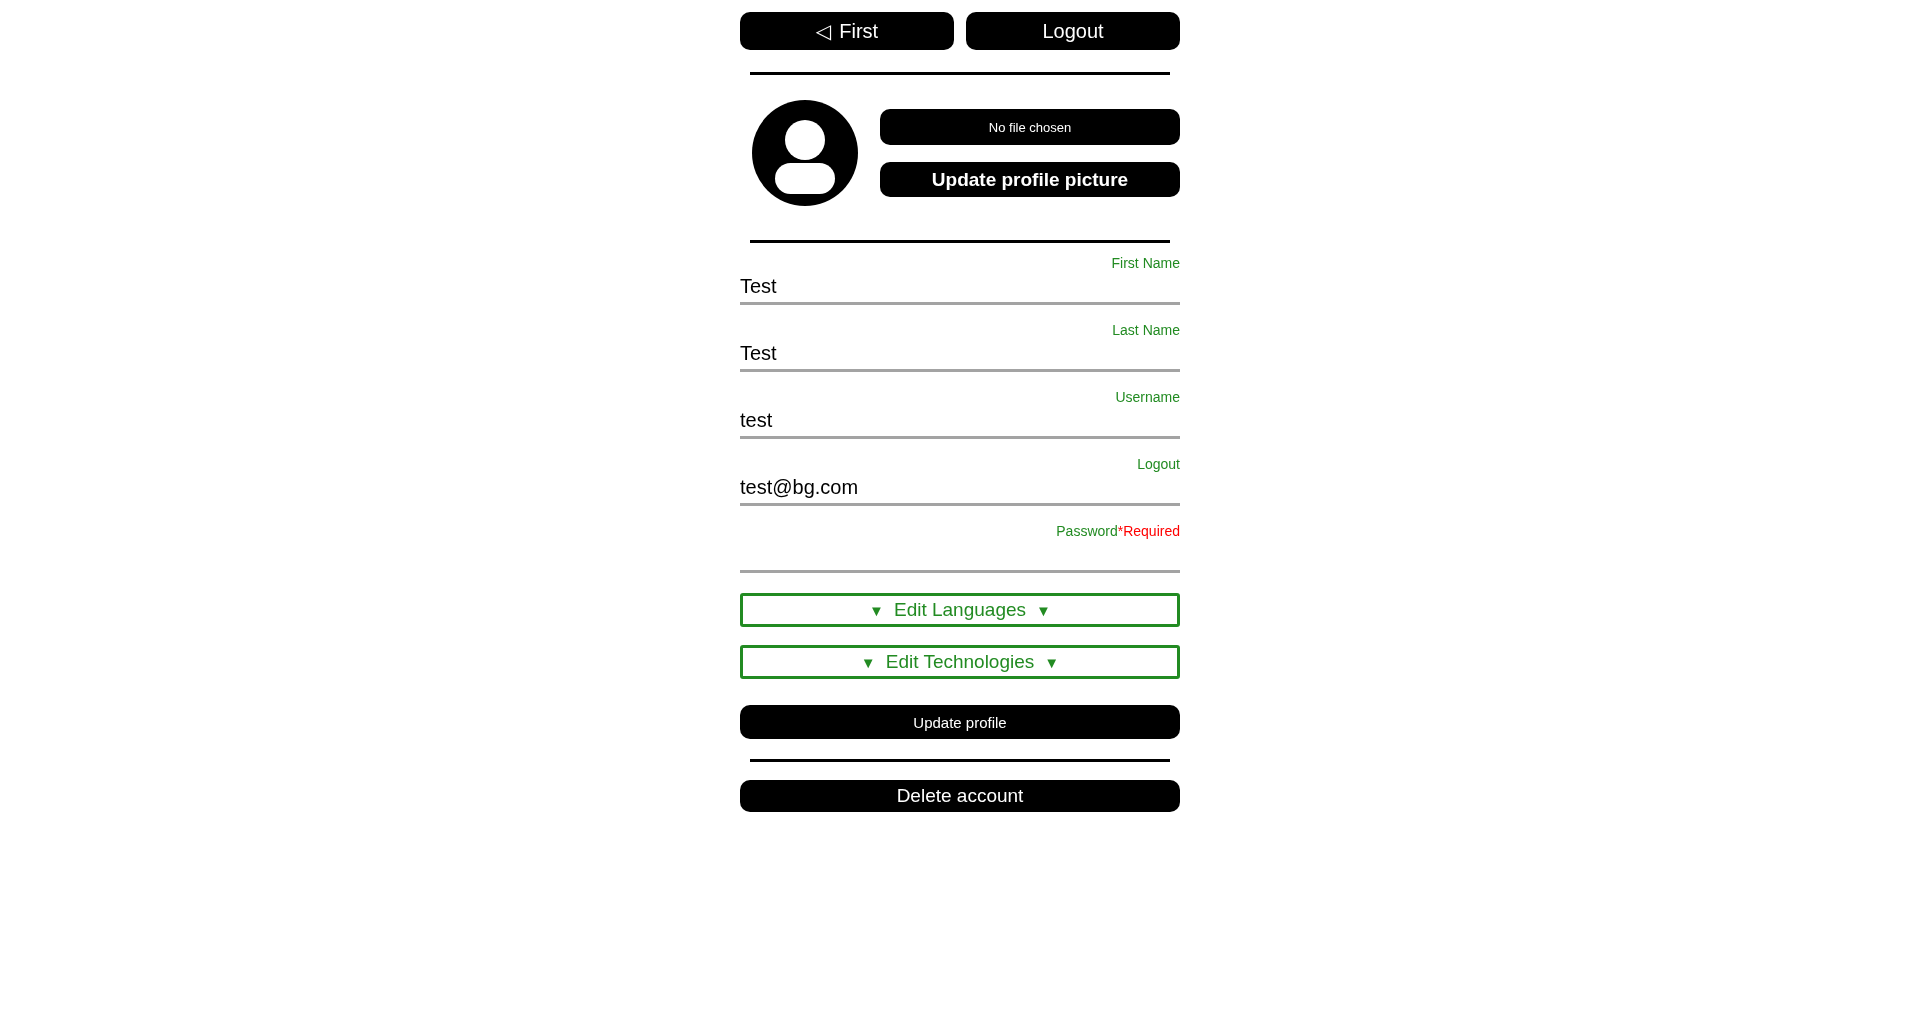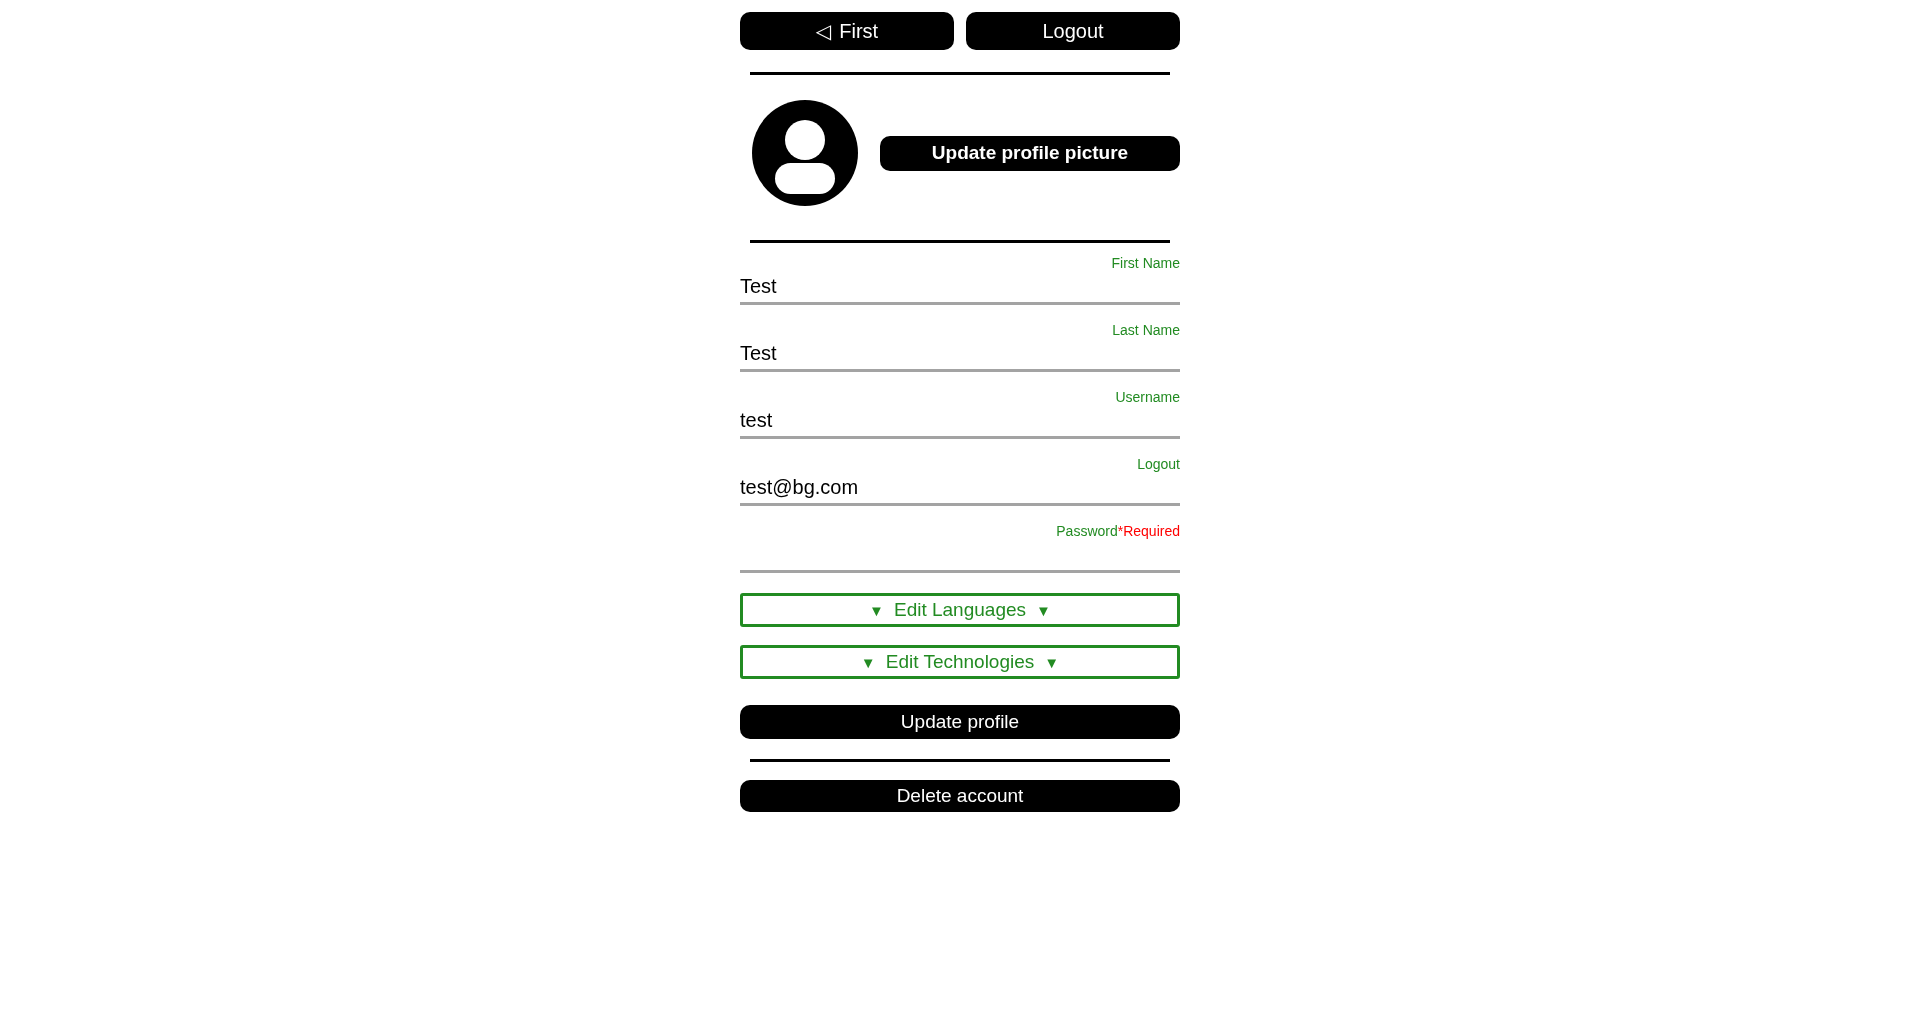--- a/index.html
+++ b/index.html
@@ -110,21 +110,21 @@
     display: flex;
     align-items: center;
     justify-content: center;
     gap: 10px;
   }
   .btn-languages { margin-top: 20px; }
   .btn-technologies { margin-top: 18px; }
   .tri { font-size: 15px; line-height: 1; }
 
   
-  .btn-update-profile { width: 100%; height: 34px; font-size: 19px; margin-top: 26px; }
+  .btn-update-profile { width: 100%; height: 34px; font-size: 15px; margin-top: 26px; }
   .btn-delete { width: 100%; height: 32px; font-size: 19px; }
 </style>
 </head>
 <body>
 
 <div class="page">
   <div class="container">
 
     <div class="top-buttons">
       <button class="btn-black btn-top">
@@ -136,20 +136,21 @@
 
     <hr class="divider divider-1">
 
     <div class="picture-row">
       <svg class="avatar" viewBox="0 0 106 106" aria-hidden="true">
         <circle cx="53" cy="53" r="53" fill="#000000"></circle>
         <circle cx="53" cy="40" r="20" fill="#ffffff"></circle>
         <rect x="23" y="63" width="60" height="31" rx="15.5" fill="#ffffff"></rect>
       </svg>
       <div class="picture-buttons">
+        <button class="btn-black btn-file">No file chosen</button>
         <button class="btn-black btn-update-pic">Update profile picture</button>
       </div>
     </div>
 
     <hr class="divider divider-2">
 
     <div class="field">
       <div class="field-head">
         <label class="field-label">First Name</label>
       </div>

